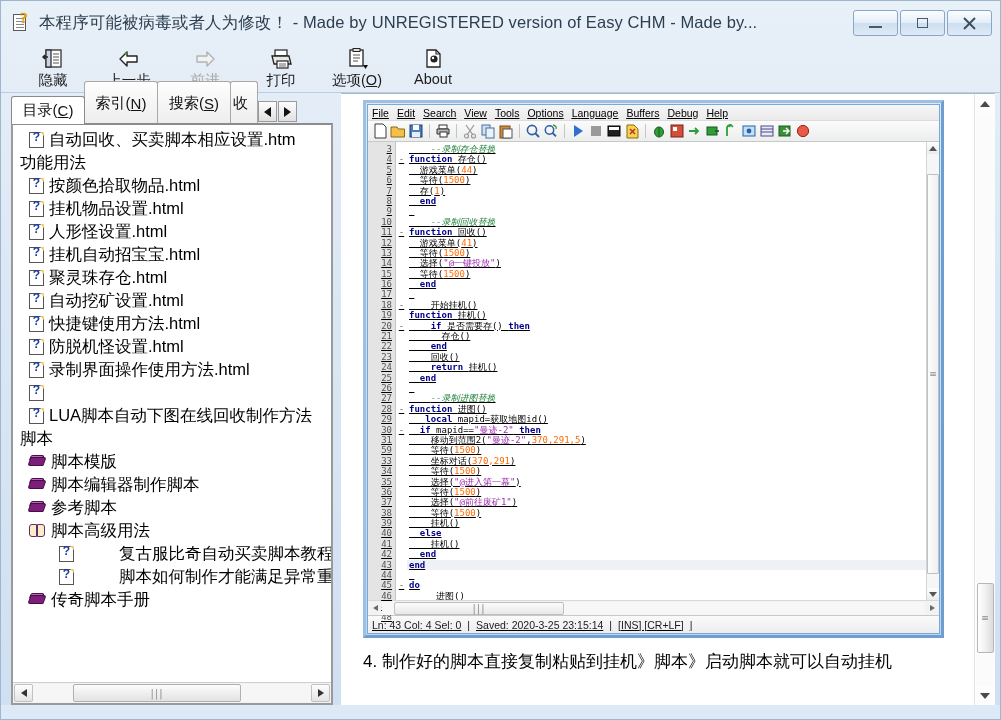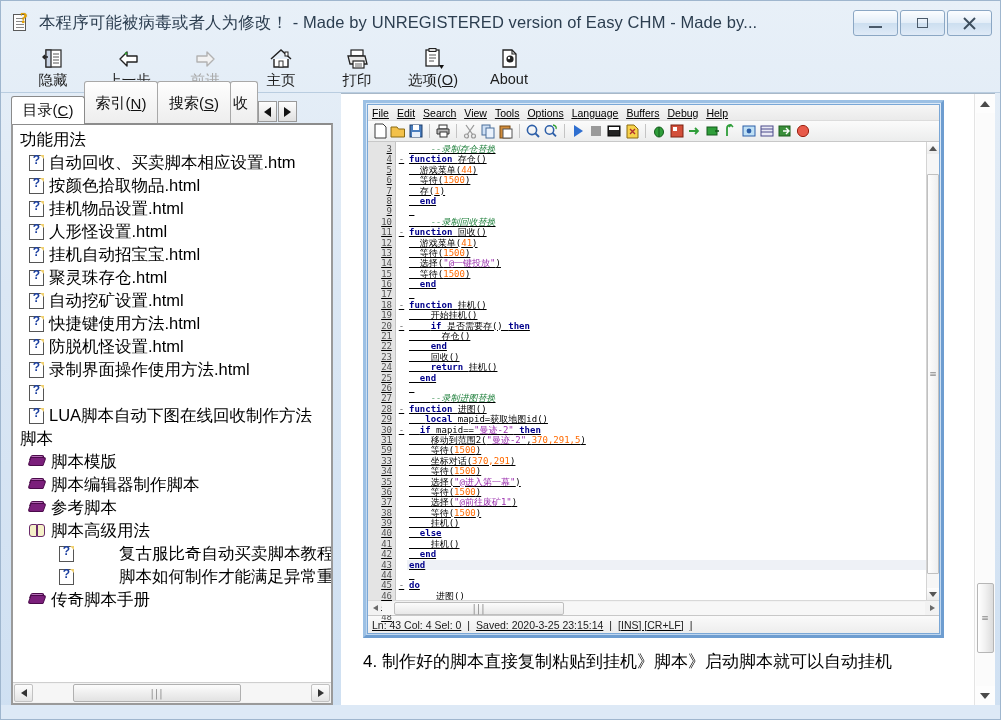--- a/index.html
+++ b/index.html
@@ -400,31 +400,20 @@
 
     <div class="tb-item disabled">
       <div class="tb-ico">
         <svg width="24" height="20" viewBox="0 0 24 20">
           <path d="M14 3 L21 10 L14 17 L14 13 L4 13 L4 7 L14 7 Z" fill="#f2f2f2" stroke="#b2b2b2" stroke-width="1.4" stroke-linejoin="round"></path>
         </svg>
       </div>
       <div class="tb-lbl">前进</div>
     </div>
 
-    <div class="tb-item">
-      <div class="tb-ico">
-        <svg width="24" height="22" viewBox="0 0 24 22">
-          <path d="M2 11 L12 2 L22 11" fill="none" stroke="#222" stroke-width="1.5"></path>
-          <path d="M5 11 L5 19 L19 19 L19 11" fill="#fff" stroke="#222" stroke-width="1.4"></path>
-          <rect x="10" y="13" width="4" height="6" fill="#fff" stroke="#333" stroke-width="1"></rect>
-          <rect x="16" y="4" width="3" height="4" fill="#fff" stroke="#222" stroke-width="1"></rect>
-        </svg>
-      </div>
-      <div class="tb-lbl">主页</div>
-    </div>
 
     <div class="tb-item">
       <div class="tb-ico">
         <svg width="24" height="22" viewBox="0 0 24 22">
           <rect x="6" y="2" width="12" height="6" fill="#fff" stroke="#222" stroke-width="1.2"></rect>
           <path d="M3 8 L20 8 L22 16 L5 16 Z" fill="#e8e8e8" stroke="#222" stroke-width="1.3"></path>
           <rect x="8" y="13" width="11" height="7" fill="#fff" stroke="#222" stroke-width="1.2"></rect>
           <line x1="10" y1="16" x2="17" y2="16" stroke="#555" stroke-width=".9"></line>
           <line x1="10" y1="18" x2="17" y2="18" stroke="#555" stroke-width=".9"></line>
         </svg>
@@ -486,28 +475,28 @@
               <div class="tri-l"></div>
             </div>
           <div class="arr-btn">
               <div class="tri-r"></div>
             </div>
         </div>
       </div>
 
       <div id="tree-box">
         <div id="tree-scroll">
+            <div class="tnode lvl1">
+              <span class="ico-page">
+                <span class="corner"></span>
+              </span>
+              <span class="tlabel">自动回收、买卖脚本相应设置.htm</span>
+            </div>
             <div class="tnode lvl0">
               <span class="tlabel">功能用法</span>
-            </div>
-            <div class="tnode lvl1">
-              <span class="ico-page">
-                <span class="corner"></span>
-              </span>
-              <span class="tlabel">自动回收、买卖脚本相应设置.htm</span>
             </div>
             <div class="tnode lvl1">
               <span class="ico-page">
                 <span class="corner"></span>
               </span>
               <span class="tlabel">按颜色拾取物品.html</span>
             </div>
             <div class="tnode lvl1">
               <span class="ico-page">
                 <span class="corner"></span>
@@ -898,22 +887,22 @@
                   <div class="cl"><span class="kw">  end</span></div>
                   <div class="cl">&nbsp;</div>
                   <div class="cl"><span class="op">    </span><span class="cmt">--录制回收替换</span></div>
                   <div class="cl"><span class="kw">function </span><span class="ident">回收()</span></div>
                   <div class="cl"><span class="ident">  游戏菜单(</span><span class="num">41</span><span class="ident">)</span></div>
                   <div class="cl"><span class="ident">  等待(</span><span class="num">1500</span><span class="ident">)</span></div>
                   <div class="cl"><span class="ident">  选择(</span><span class="str">"@一键投放"</span><span class="ident">)</span></div>
                   <div class="cl"><span class="ident">  等待(</span><span class="num">1500</span><span class="ident">)</span></div>
                   <div class="cl"><span class="kw">  end</span></div>
                   <div class="cl">&nbsp;</div>
+                  <div class="cl"><span class="ident">    开始挂机()</span></div>
                   <div class="cl"><span class="kw">function </span><span class="ident">挂机()</span></div>
-                  <div class="cl"><span class="ident">    开始挂机()</span></div>
                   <div class="cl"><span class="op">    </span><span class="kw">if </span><span class="ident">是否需要存() </span><span class="kw">then</span></div>
                   <div class="cl"><span class="ident">      存仓()</span></div>
                   <div class="cl"><span class="kw">    end</span></div>
                   <div class="cl"><span class="ident">    回收()</span></div>
                   <div class="cl"><span class="op">    </span><span class="kw">return </span><span class="ident">挂机()</span></div>
                   <div class="cl"><span class="kw">  end</span></div>
                   <div class="cl">&nbsp;</div>
                   <div class="cl"><span class="op">    </span><span class="cmt">--录制进图替换</span></div>
                   <div class="cl"><span class="kw">function </span><span class="ident">进图()</span></div>
                   <div class="cl"><span class="op">   </span><span class="kw">local </span><span class="ident">mapid=获取地图id()</span></div>

